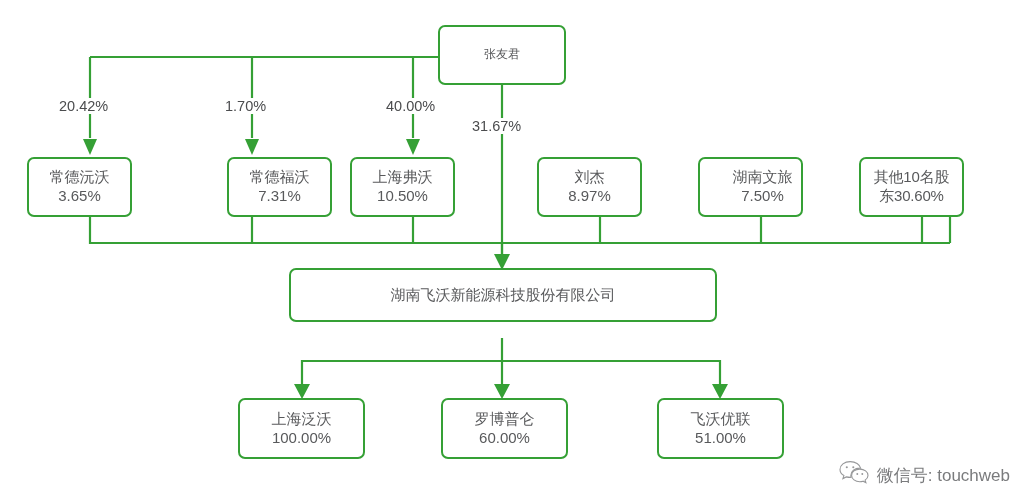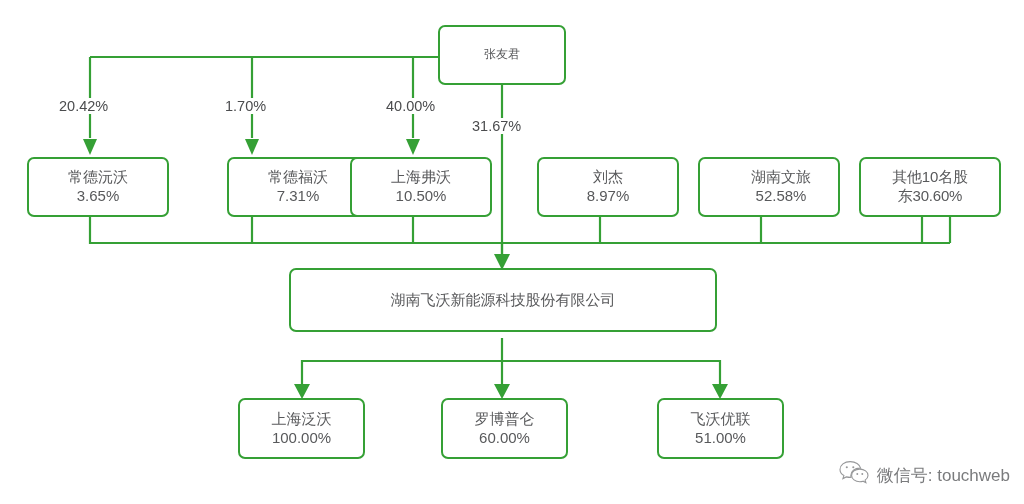--- a/index.html
+++ b/index.html
@@ -46,34 +46,34 @@
     display: block;
     white-space: nowrap;
   }
   .node-root {
     left: 438px; top: 25px;
     width: 128px; height: 60px;
     font-size: 12px;
   }
   .node-holder {
     top: 157px;
-    width: 142px; height: 60px;
+    width: 105px; height: 60px;
     font-size: 15px;
   }
   .node-holder.wrap .line-1,
   .node-holder.wrap .line-2 { letter-spacing: -0.2px; }
   .node-h0 { left: 27px; }
   .node-h1 { left: 189px; margin-left: 38px; }
   .node-h2 { left: 350px; }
   .node-h3 { left: 537px; }
   .node-h4 { left: 698px; padding-left: 24px; }
   .node-h5 { left: 859px; }
   .node-company {
     left: 289px; top: 268px;
-    width: 428px; height: 64px;
+    width: 428px; height: 54px;
     font-size: 15px;
   }
   .node-sub {
     top: 398px;
     width: 127px; height: 61px;
     font-size: 15px;
   }
   .node-s0 { left: 238px; }
   .node-s1 { left: 441px; }
   .node-s2 { left: 657px; }
@@ -167,21 +167,21 @@
   <div class="node node-holder node-h2">
     <span class="line-1">上海弗沃</span>
     <span class="line-2">10.50%</span>
   </div>
   <div class="node node-holder node-h3">
     <span class="line-1">刘杰</span>
     <span class="line-2">8.97%</span>
   </div>
   <div class="node node-holder node-h4">
     <span class="line-1">湖南文旅</span>
-    <span class="line-2">52.58%</span>
+    <span class="line-2">7.50%</span>
   </div>
   <div class="node node-holder node-h5 wrap">
     <span class="line-1">其他10名股</span>
     <span class="line-2">东30.60%</span>
   </div>
 
   <div class="node node-company">
     <span class="line-1">湖南飞沃新能源科技股份有限公司</span>
   </div>
 

